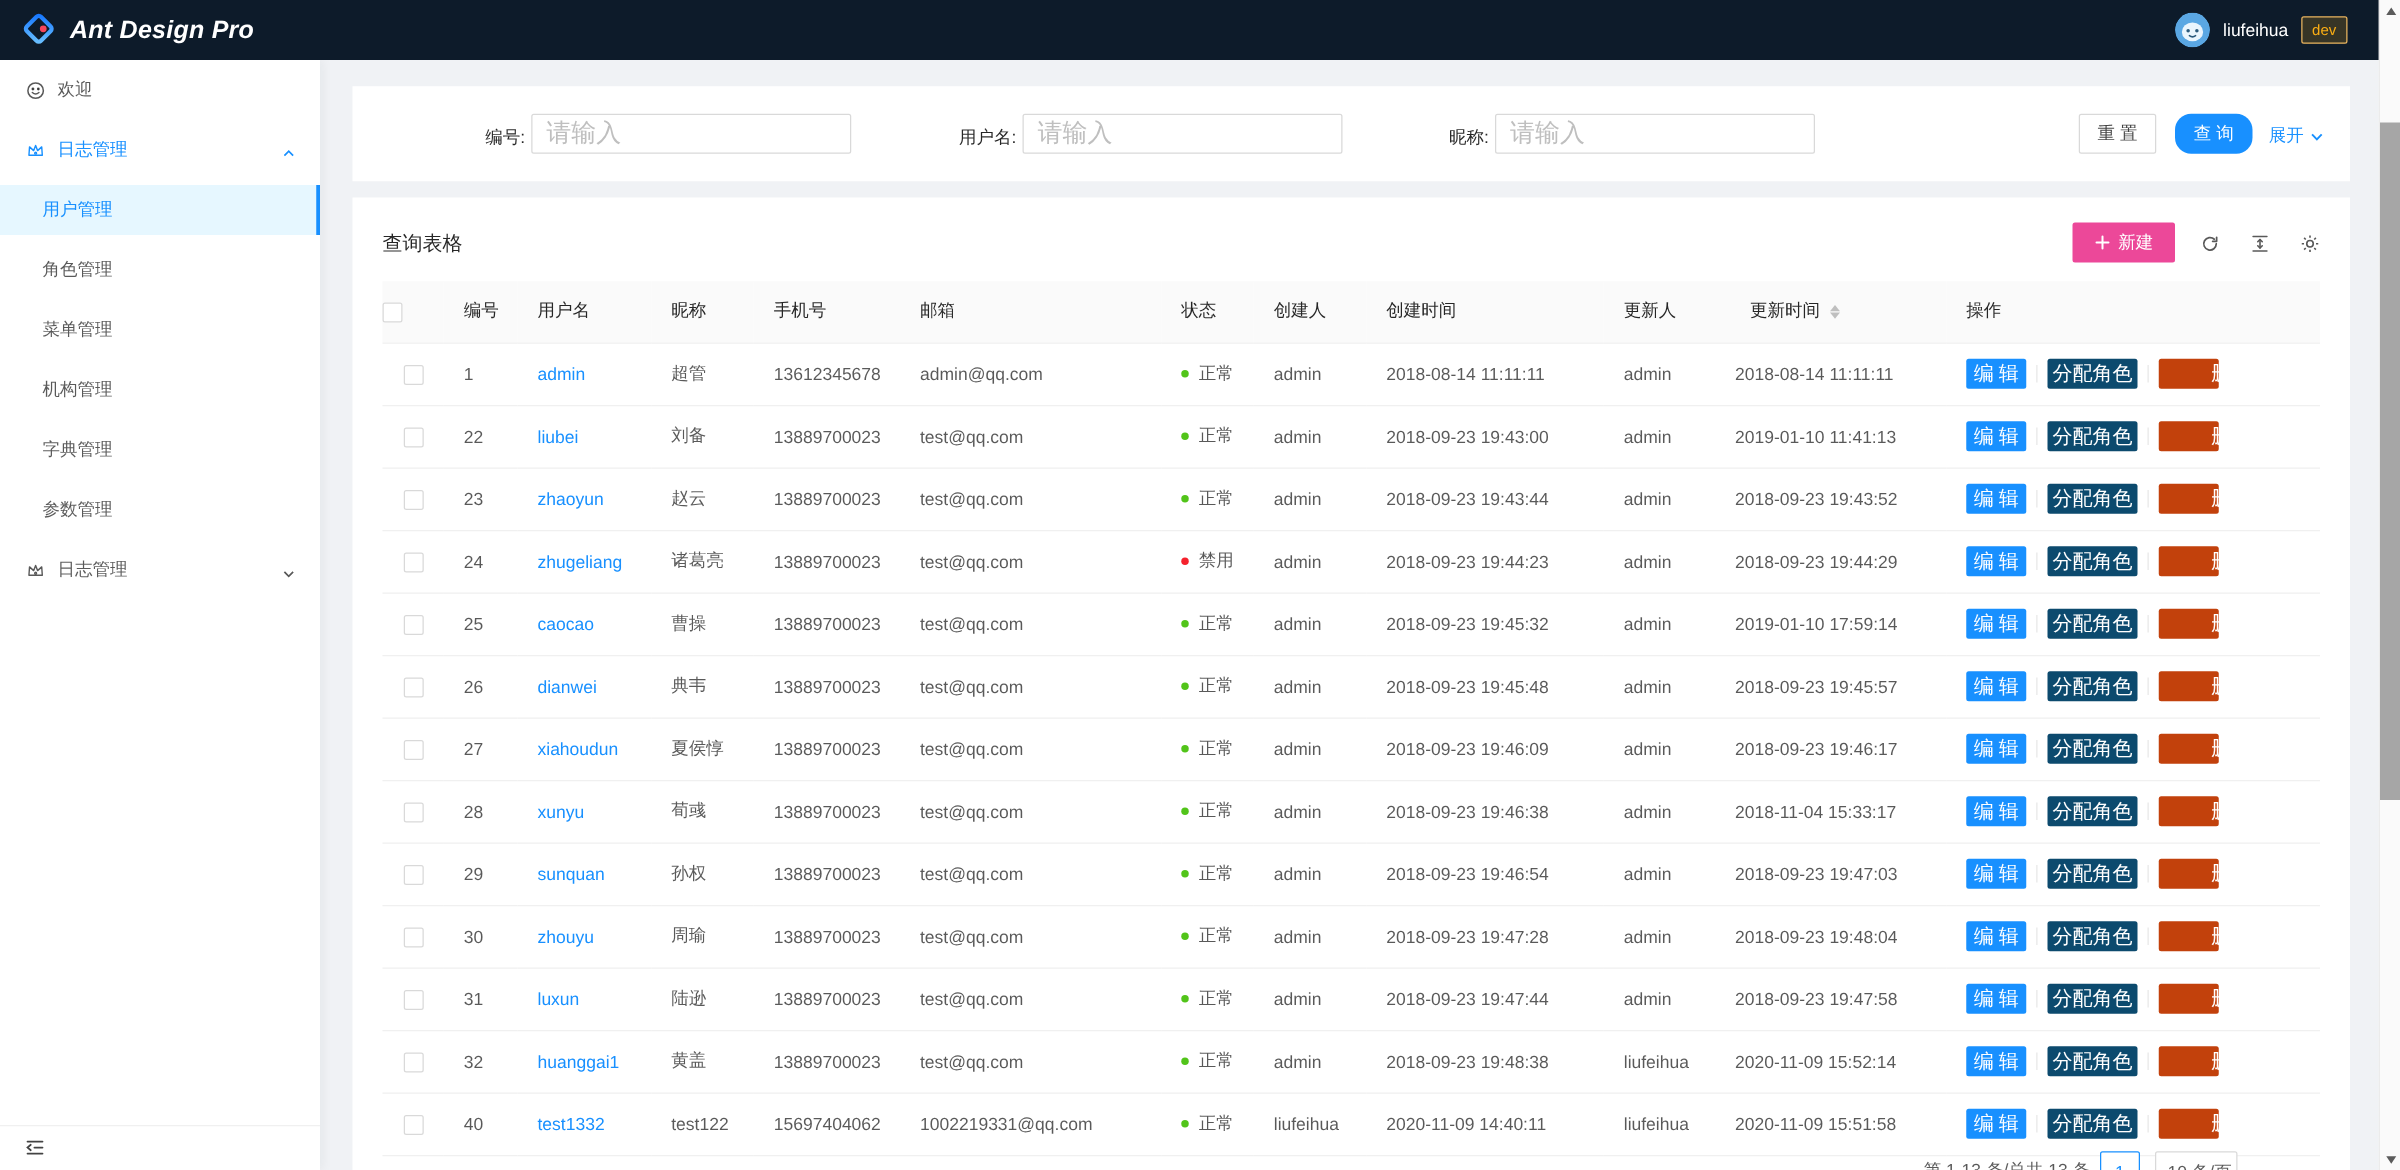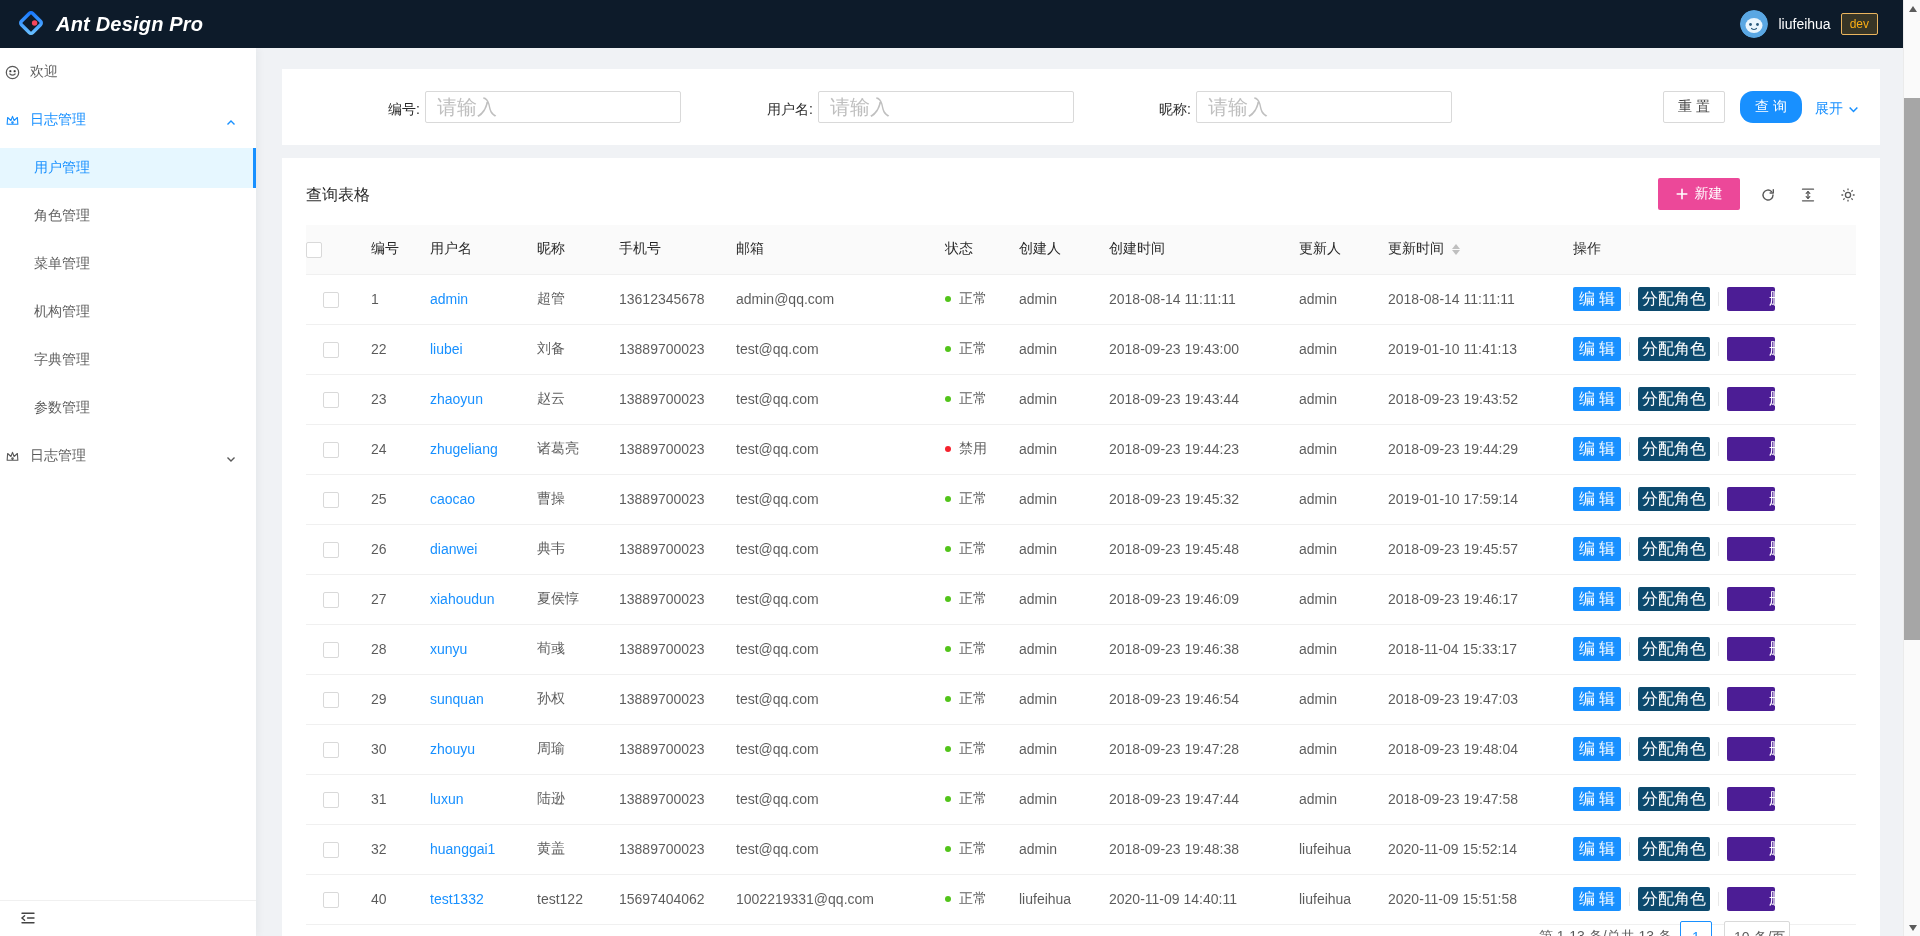--- a/index.html
+++ b/index.html
@@ -19,21 +19,21 @@
   .scrollbar { position:absolute; right:0; top:0; width:17px; height:936px; background:#fafafa; border-left:1px solid #ebebeb; z-index:20; }
   .sb-btn { position:absolute; left:0; width:17px; height:17px; display:flex; align-items:center; justify-content:center; }
   .sb-up { top:0; } .sb-down { bottom:0; }
   .tri-up { width:0; height:0; border-left:4px solid transparent; border-right:4px solid transparent; border-bottom:6px solid #5b5b5b; }
   .tri-down { width:0; height:0; border-left:4px solid transparent; border-right:4px solid transparent; border-top:6px solid #5b5b5b; }
   .sb-thumb { position:absolute; left:0; top:98px; width:17px; height:542px; background:#a6a6a6; }
 
   
   .sidebar { position:absolute; left:0; top:48px; width:256px; height:888px; background:#fff; box-shadow:2px 0 8px rgba(29,35,41,.05); z-index:2; }
   .menu { list-style:none; padding-top:4px; }
-  .menu-item { position:relative; height:40px; margin-bottom:8px; display:flex; align-items:center; padding-left:4px; color:rgba(0,0,0,.65); cursor:pointer; }
+  .menu-item { position:relative; height:40px; margin-bottom:8px; display:flex; align-items:center; padding-left:20px; color:rgba(0,0,0,.65); cursor:pointer; }
   .menu-item .mi-icon { width:16px; height:16px; margin-right:10px; display:flex; align-items:center; justify-content:center; color:rgba(0,0,0,.65); }
   .menu-item.group-open, .menu-item.group-open .mi-icon { color:#1890ff; }
   .menu-item.sub { padding-left:34px; }
   .menu-item.active { background:#e6f7ff; color:#1890ff; }
   .menu-item.active::after { content:""; position:absolute; right:0; top:0; bottom:0; width:3px; background:#1890ff; }
   .chev { position:absolute; right:20px; top:15px; }
   .side-divider { position:absolute; top:852px; left:0; right:0; border-top:1px solid #f0f0f0; }
   .fold-btn { position:absolute; top:862px; left:20px; width:16px; height:16px; cursor:pointer; color:#434343; }
 
   
@@ -55,29 +55,29 @@
   .ti-reload { left:1478px; } .ti-density { left:1518px; } .ti-setting { left:1558px; }
 
   table.data-table { position:absolute; left:24px; top:67px; width:1550px; border-collapse:collapse; table-layout:fixed; font-size:14px; }
   .data-table th { height:49px; background:#fafafa; font-weight:500; color:rgba(0,0,0,.85); text-align:left; padding:0 16px; border-bottom:1px solid #f0f0f0; white-space:nowrap; }
   .data-table td { height:49px; padding:0 16px; color:rgba(0,0,0,.65); border-bottom:1px solid #f0f0f0; white-space:nowrap; overflow:hidden; }
   .cell-check { padding:0 !important; text-align:center; }
   .checkbox { display:inline-block; width:16px; height:16px; border:1px solid #d9d9d9; border-radius:2px; background:#fff; vertical-align:middle; cursor:pointer; }
   .ulink { color:#1890ff; text-decoration:none; cursor:pointer; }
   .dot { display:inline-block; width:6px; height:6px; border-radius:50%; margin-right:8px; vertical-align:1px; }
   .dot.normal { background:#52c41a; } .dot.disabled { background:#f5222d; }
-  .sort-th { display:inline-flex; align-items:center; gap:8px; }
+  .sort-th { display:inline-flex; align-items:center; gap:8px;margin-left:12px; }
   .carets { display:inline-flex; flex-direction:column; gap:1px; }
   .caret-up { width:0; height:0; border-left:4px solid transparent; border-right:4px solid transparent; border-bottom:5px solid #bfbfbf; }
   .caret-dn { width:0; height:0; border-left:4px solid transparent; border-right:4px solid transparent; border-top:5px solid #bfbfbf; }
   .cell-actions { display:flex; align-items:center; height:49px; }
   .act-btn { height:24px; border:none; border-radius:2px; color:#fff; font-size:16px; cursor:pointer; padding:0; font-family:Liberation Serif, serif; }
   .act-edit { width:48px; background:#1890ff; }
   .act-assign { width:72px; background:#0c4a6e; }
-  .act-del { width:48px; background:#4c1d95;padding-left:42px; }
+  .act-del { width:48px; background:#c2410c;padding-left:42px; }
   .act-div { width:1px; height:14px; background:#e8e8e8; margin:0 8px; }
 
   .pg-total { position:absolute; left:1150px; top:770px; width:240px; text-align:right; color:rgba(0,0,0,.65); }
   .pg-page { position:absolute; left:1398px; top:763px; width:32px; height:32px; line-height:30px; text-align:center; border:1px solid #1890ff; border-radius:2px; color:#1890ff; background:#fff; cursor:pointer; }
   .pg-size { position:absolute; left:1442px; top:763px; width:66px; height:32px; line-height:30px; padding-left:9px; border:1px solid #d9d9d9; border-radius:2px; background:#fff; color:rgba(0,0,0,.65); cursor:pointer; }
 </style>
 </head>
 <body>
 
 <div class="header">

